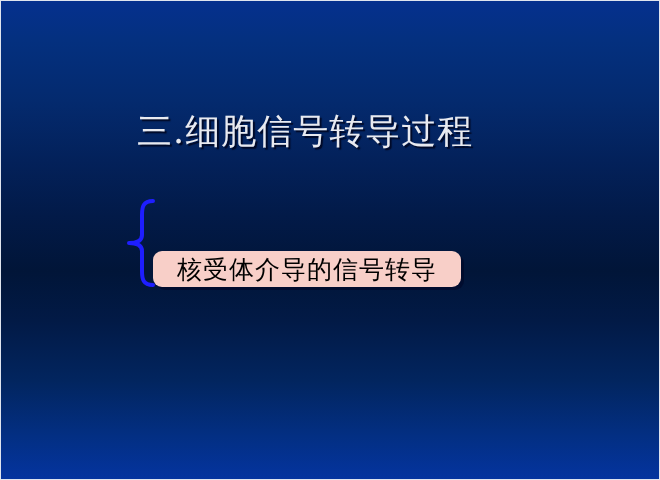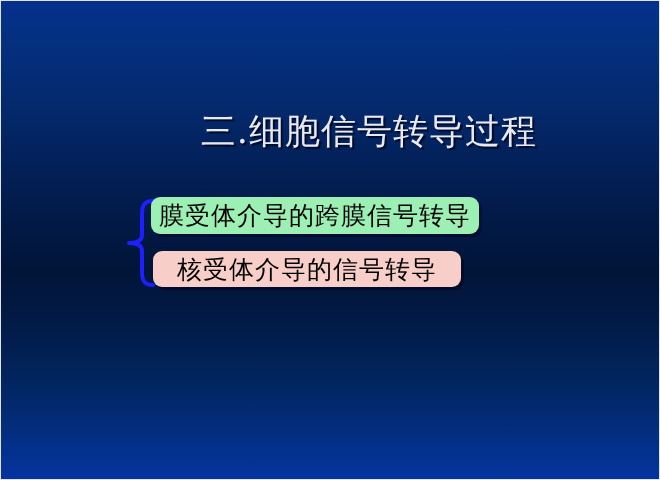--- a/index.html
+++ b/index.html
@@ -35,21 +35,20 @@
     left: 136px;
     top: 108px;
     width: 400px;
     font-size: 35px;
     line-height: 44px;
     letter-spacing: 1px;
     color: #e8eaf0;
     white-space: nowrap;
     text-shadow: 2px 2px 1px rgba(0, 0, 20, 0.75);
     font-weight: 400;
-    text-align: right;
   }
 
   
   #brace {
     position: absolute;
     left: 122px;
     top: 196px;
     width: 34px;
     height: 92px;
     pointer-events: none;
@@ -93,21 +92,18 @@
 <body>
 
 <div id="slide">
 
   <div id="title">三.细胞信号转导过程</div>
 
   <svg id="brace" viewBox="0 0 34 92" xmlns="http://www.w3.org/2000/svg">
     <path d="M30 4 C20 4 19 10 19 18 L19 38 C19 44 13 46 6 46 C13 46 19 48 19 54 L19 74 C19 82 20 88 30 88" fill="none" stroke="#1e1eff" stroke-width="4" stroke-linecap="round" stroke-linejoin="round"></path>
   </svg>
 
-  <div class="box" id="box-membrane">
-    <span>膜受体介导的跨膜信号转导</span>
-  </div>
 
   <div class="box" id="box-nuclear">
     <span>核受体介导的信号转导</span>
   </div>
 
 </div>
 
 </body></html>

